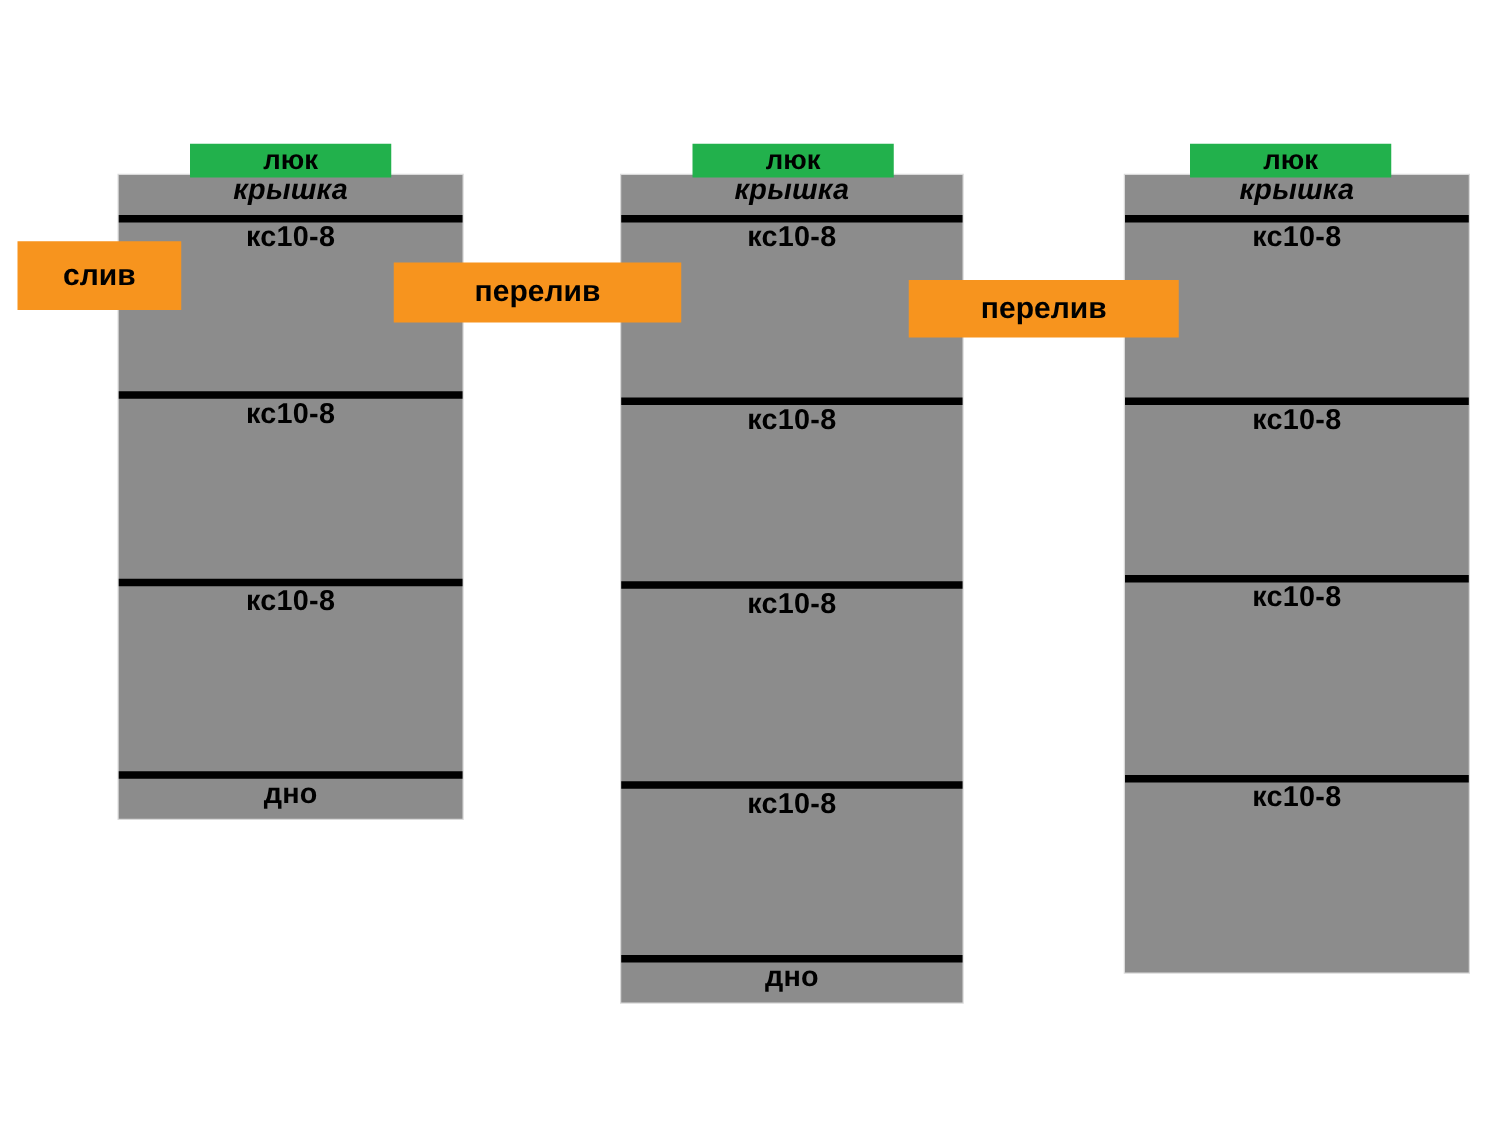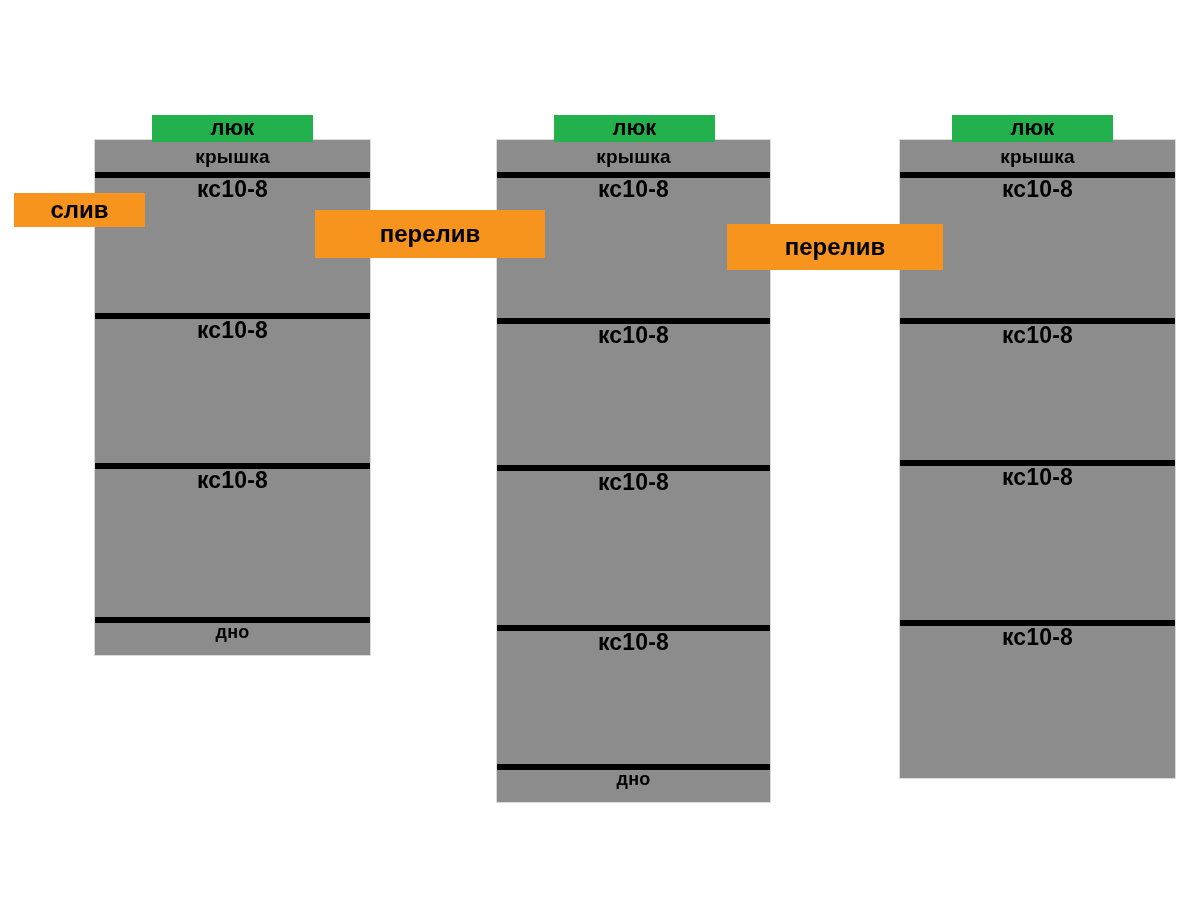--- a/index.html
+++ b/index.html
@@ -43,23 +43,23 @@
     letter-spacing: 0.2px;
     white-space: nowrap;
     user-select: none;
   }
   .ring-label {
     display: block;
     line-height: 1;
   }
 
   
-  .ring.cap        { font-size: 19px; align-items: center; }
+  .ring.cap        { font-size: 23px; align-items: flex-start; font-style: italic; }
   .ring.body       { font-size: 23px; }
-  .ring.bottom     { font-size: 18px; }
+  .ring.bottom     { font-size: 23px; }
 
   
   .sep {
     position: absolute;
     height: 6px;
     background: #000000;
     z-index: 3;
   }
 
   
@@ -165,21 +165,21 @@
         <span class="ring-label">кс10-8</span>
       </div>
       <div class="sep" style="top: 32px; left: 0px; width: 275px; background: rgb(0, 0, 0);"></div>
       <div class="sep" style="top: 178px; left: 0px; width: 275px; background: rgb(0, 0, 0);"></div>
       <div class="sep" style="top: 320px; left: 0px; width: 275px; background: rgb(0, 0, 0);"></div>
       <div class="sep" style="top: 480px; left: 0px; width: 275px; background: rgb(0, 0, 0);"></div>
     </div>
     <div class="hatch" style="left: 952px; top: 115px; width: 161px; height: 27px; background: rgb(34, 177, 76);">
       <span>люк</span>
     </div>
-    <div class="pipe" style="left: 14px; top: 193px; width: 131px; height: 34px; background: rgb(247, 148, 30);">
+    <div class="pipe" style="left: 14px; top: 193px; width: 131px; height: 55px; background: rgb(247, 148, 30);">
       <span>слив</span>
     </div>
     <div class="pipe" style="left: 315px; top: 210px; width: 230px; height: 48px; background: rgb(247, 148, 30);">
       <span>перелив</span>
     </div>
     <div class="pipe" style="left: 727px; top: 224px; width: 216px; height: 46px; background: rgb(247, 148, 30);">
       <span>перелив</span>
     </div>
   </div>
 

